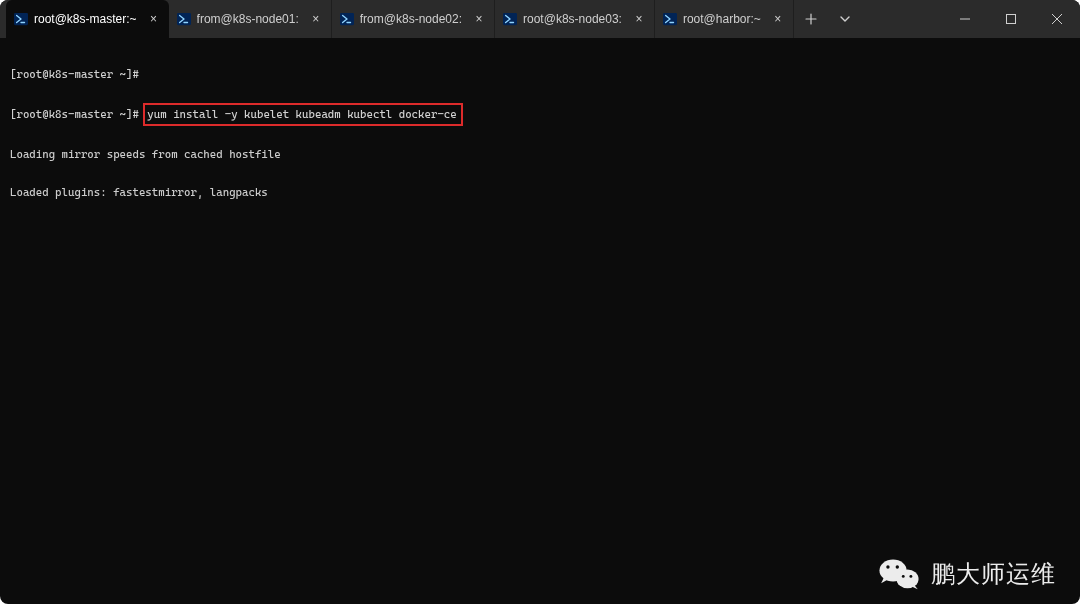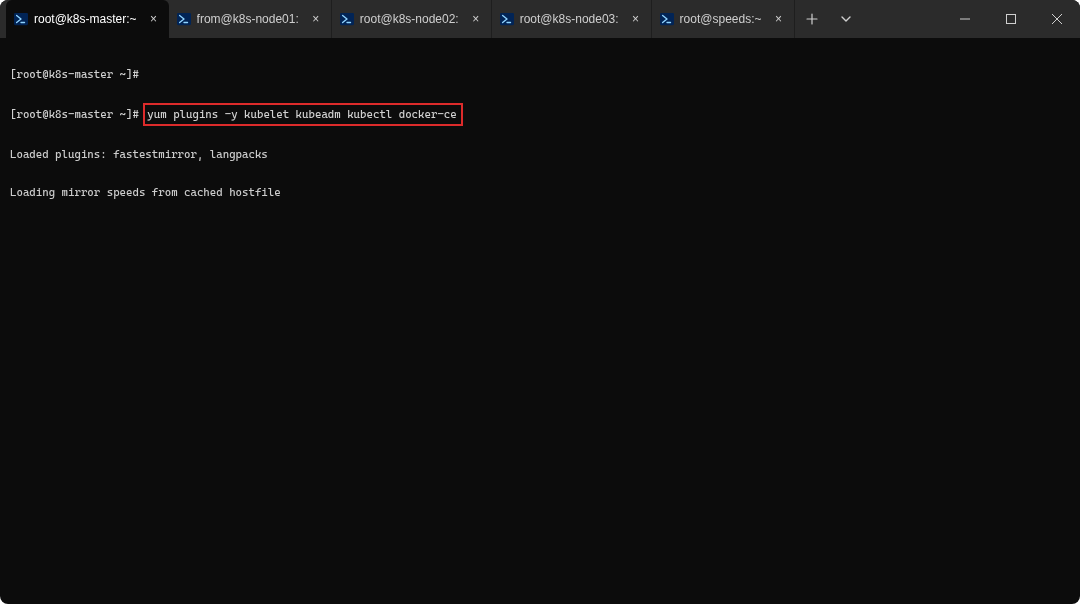--- a/index.html
+++ b/index.html
@@ -175,41 +175,41 @@
         <span class="label">from@k8s-node01:</span>
         <span class="close">×</span>
       </div>
 
       <div class="tab">
         <svg class="ps-icon" viewBox="0 0 16 16">
           <rect x="0" y="1" width="16" height="14" rx="1.5" fill="#012456"></rect>
           <path d="M3 4 L8 8 L3 12" stroke="#8fd3ff" stroke-width="1.6" fill="none" stroke-linecap="round" stroke-linejoin="round"></path>
           <line x1="8" y1="12" x2="12" y2="12" stroke="#8fd3ff" stroke-width="1.6" stroke-linecap="round"></line>
         </svg>
-        <span class="label">root@k8s-node02:</span>
+        <span class="label">from@k8s-node02:</span>
         <span class="close">×</span>
       </div>
 
       <div class="tab">
         <svg class="ps-icon" viewBox="0 0 16 16">
           <rect x="0" y="1" width="16" height="14" rx="1.5" fill="#012456"></rect>
           <path d="M3 4 L8 8 L3 12" stroke="#8fd3ff" stroke-width="1.6" fill="none" stroke-linecap="round" stroke-linejoin="round"></path>
           <line x1="8" y1="12" x2="12" y2="12" stroke="#8fd3ff" stroke-width="1.6" stroke-linecap="round"></line>
         </svg>
         <span class="label">root@k8s-node03:</span>
         <span class="close">×</span>
       </div>
 
       <div class="tab">
         <svg class="ps-icon" viewBox="0 0 16 16">
           <rect x="0" y="1" width="16" height="14" rx="1.5" fill="#012456"></rect>
           <path d="M3 4 L8 8 L3 12" stroke="#8fd3ff" stroke-width="1.6" fill="none" stroke-linecap="round" stroke-linejoin="round"></path>
           <line x1="8" y1="12" x2="12" y2="12" stroke="#8fd3ff" stroke-width="1.6" stroke-linecap="round"></line>
         </svg>
-        <span class="label">root@speeds:~</span>
+        <span class="label">root@harbor:~</span>
         <span class="close">×</span>
       </div>
 
     </div>
 
     <div class="new-tab">
       <svg viewBox="0 0 12 12">
         <path d="M6 1v10M1 6h10" stroke="#cfcfcf" stroke-width="1.2" stroke-linecap="round"></path>
       </svg>
     </div>
@@ -236,19 +236,32 @@
         <svg viewBox="0 0 10 10">
           <line x1="0" y1="0" x2="10" y2="10" stroke="#cfcfcf" stroke-width="1"></line>
           <line x1="10" y1="0" x2="0" y2="10" stroke="#cfcfcf" stroke-width="1"></line>
         </svg>
       </div>
     </div>
   </div>
 
   <div class="term">
 <span class="line"><span class="prompt">[root@k8s-master ~]#</span></span>
-<span class="line"><span class="prompt">[root@k8s-master ~]#</span> <span class="highlight-box"><span class="cmd">yum plugins -y kubelet kubeadm kubectl docker-ce</span></span></span>
+<span class="line"><span class="prompt">[root@k8s-master ~]#</span> <span class="highlight-box"><span class="cmd">yum install -y kubelet kubeadm kubectl docker-ce</span></span></span>
+<span class="line">Loading mirror speeds from cached hostfile</span>
 <span class="line">Loaded plugins: fastestmirror, langpacks</span>
-<span class="line">Loading mirror speeds from cached hostfile</span>
   </div>
 
+  <div class="watermark">
+    <svg class="wechat" viewBox="0 0 48 40">
+      <ellipse cx="17" cy="17" rx="16" ry="13" fill="#ffffff"></ellipse>
+      <circle cx="11" cy="13" r="2" fill="#0c0c0c"></circle>
+      <circle cx="22" cy="13" r="2" fill="#0c0c0c"></circle>
+      <path d="M6 26 L3 32 L12 27 Z" fill="#ffffff"></path>
+      <ellipse cx="34" cy="27" rx="13" ry="11" fill="#ffffff"></ellipse>
+      <circle cx="29" cy="24" r="1.7" fill="#0c0c0c"></circle>
+      <circle cx="38" cy="24" r="1.7" fill="#0c0c0c"></circle>
+      <path d="M42 34 L46 39 L37 35 Z" fill="#ffffff"></path>
+    </svg>
+    <span class="wm-text">鹏大师运维</span>
+  </div>
 
 </div>
 
 </body></html>

